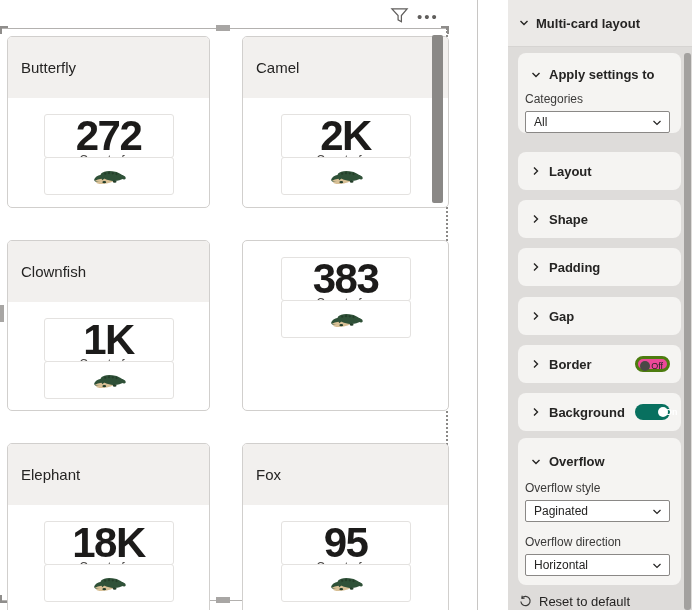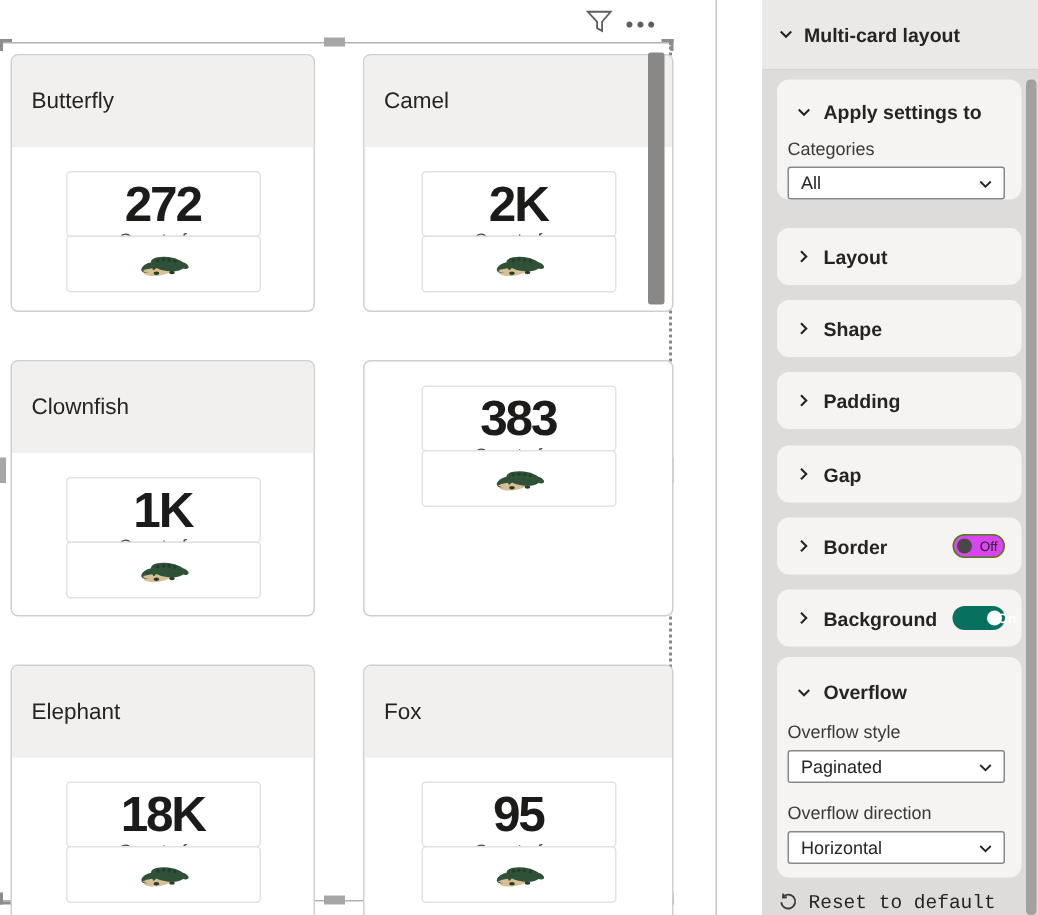--- a/index.html
+++ b/index.html
@@ -27,21 +27,21 @@
   #cards-grid { position:absolute; left:7px; top:36px;
                 display:grid; grid-template-columns:203px 207px; column-gap:13px;
                 grid-template-rows:172px 171px 175px; row-gap:19px;gap:32px; }
   .mcard { background:#fff; border:1px solid #d1cfcd; border-radius:5px; overflow:hidden; }
   .mcard-header { height:61px; background:#f2f0ee; display:flex; align-items:center;
                   padding-left:13px; font-size:15px; color:#252423; }
   .mcard-body { position:relative; }
   .inner-wrap { width:130px; margin:16px auto 0; }
   .num-box { height:44px; border:1px solid #e4e2e0; border-radius:3px;
              overflow:hidden; text-align:center; background:#fff; }
-  .callout { font-size:33px; font-weight:700; letter-spacing:-1.5px; color:#1c1b1a;
+  .callout { font-size:42px; font-weight:700; letter-spacing:-1.5px; color:#1c1b1a;
              line-height:37px; padding-top:2px; }
   .callout-label { font-size:12px; color:#4a4846; line-height:12px; }
   .img-box { height:38px; border:1px solid #e4e2e0; border-radius:3px; margin-top:-1px;
              display:flex; align-items:center; justify-content:center; background:#fff; }
 
   #visual-scrollbar { position:absolute; left:432px; top:35px; width:11px; height:168px;
                       background:#8a8886; border-radius:2px; }
 
   
   #pane { position:absolute; left:508px; top:0; width:184px; height:610px; background:#dedcda; }
@@ -57,30 +57,30 @@
               font-size:13px; font-weight:700; color:#252423; }
   .collapsed { height:38px; }
   .collapsed .sec-head { height:38px; }
   .field-label { font-size:12px; color:#3b3a39; padding-left:7px; }
   .dropdown { position:relative; margin:0 11px 0 7px; height:22px; background:#fff;
               border:1px solid #8a8886; border-radius:2px; display:flex; align-items:center; }
   .dropdown .val { font-size:12px; padding-left:8px; color:#252423; }
   .dropdown svg { position:absolute; right:6px; top:5px; }
 
   .toggle { position:absolute; right:11px; top:11px; width:35px; height:16px; border-radius:9px; }
-  .toggle-off { background:#d946ef; border:1px solid #4d7c0f; }
+  .toggle-off { background:#ec4899; border:3px solid #4d7c0f; }
   .toggle-off .knob { position:absolute; left:2px; top:2px; width:10px; height:10px;
                       border-radius:50%; background:#4a4846; }
   .toggle-off .tlabel { position:absolute; right:4px; top:2px; font-size:9px; color:#252423; }
   .toggle-on .knob { position:absolute; right:2px; top:3px; width:10px; height:10px;
                      border-radius:50%; background:#fff; }
   .toggle-on .tlabel { position:absolute; left:6px; top:3px; font-size:9px; font-weight:700; color:#fff;margin-left:24px; }
 
   #reset-row { position:absolute; left:11px; top:594px; display:flex; align-items:center;
-               gap:7px; font-size:13px; color:#252423;font-family:Liberation Mono, monospace; }
+               gap:7px; font-size:13px; color:#252423; }
 </style>
 </head>
 <body>
 
 <div id="canvas">
 
   <div id="visual-toolbar">
     <span>
       <svg width="19" height="19" viewBox="0 0 20 20" fill="none">
         <path d="M2 3 H18 L12 10 V16.5 L8.5 14.5 V10 Z" stroke="#605e5c" stroke-width="1.3" fill="none"></path>

